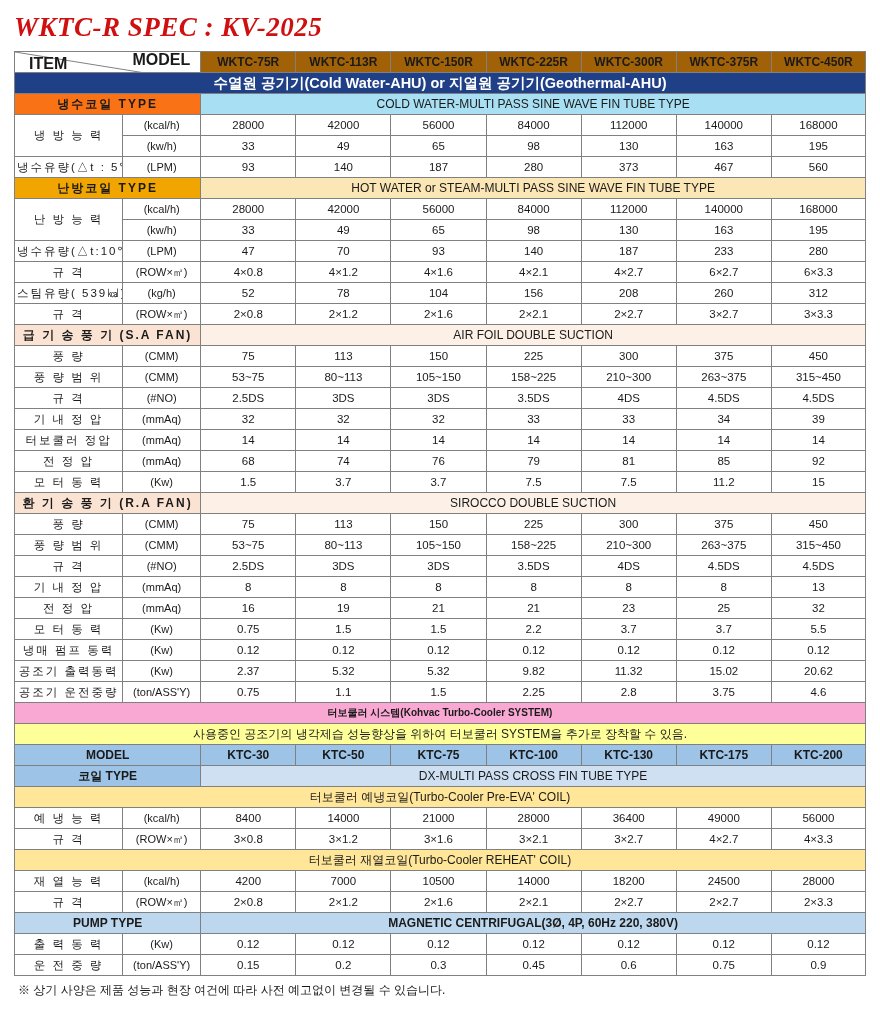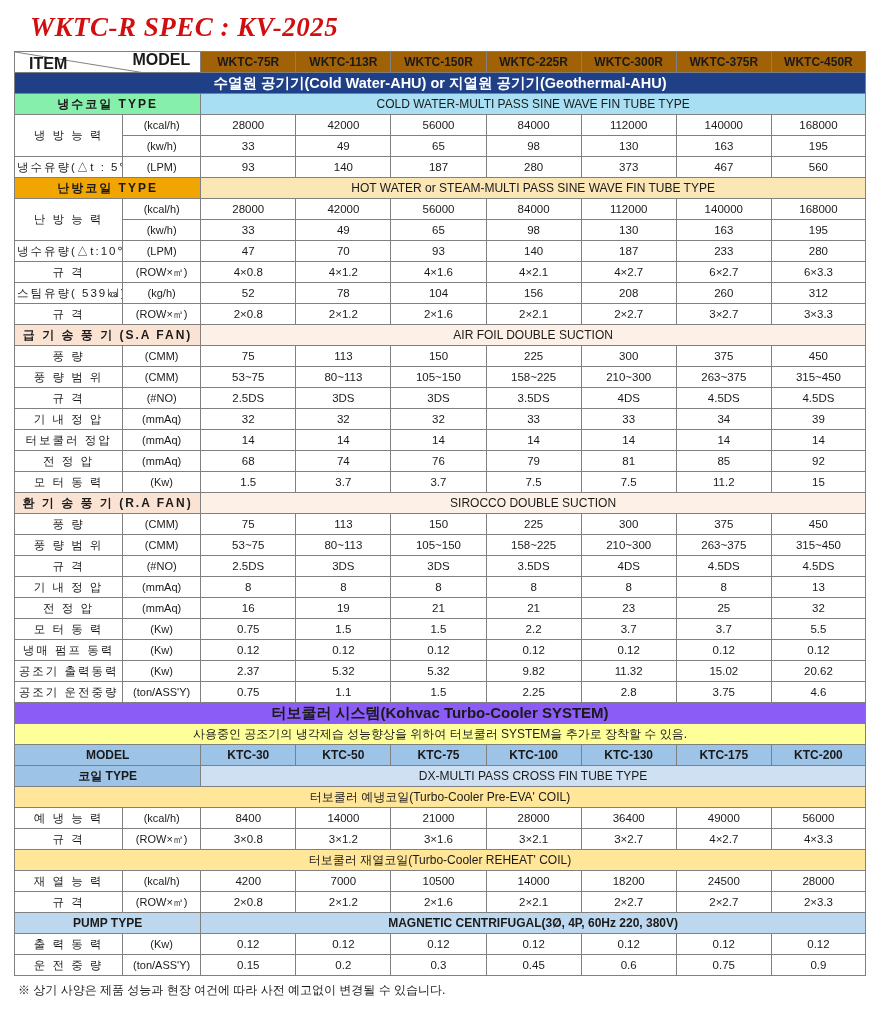--- a/index.html
+++ b/index.html
@@ -21,21 +21,21 @@
     box-sizing: border-box;
     padding: 8px 14px 0 14px;
   }
   .doc-title {
     font-family: "Liberation Serif", serif;
     font-weight: bold;
     font-style: italic;
     font-size: 27px;
     color: #d01010;
     letter-spacing: 0.5px;
-    margin: 4px 0 8px 16px;
+    margin: 4px 0 8px 0;
     white-space: nowrap;
   }
   table.spec {
     border-collapse: collapse;
     width: 852px;
     table-layout: fixed;
     font-size: 11.5px;
   }
   table.spec td {
     border: 1px solid #808080;
@@ -87,21 +87,21 @@
   }
   .band-navy {
     background: #1f3f87;
     color: #ffffff;
     font-weight: bold;
     font-size: 14.5px;
     height: 26px;
     margin-top: 40px;
   }
   .band-cyan {
-    background: #86efac;
+    background: #f97316;
     font-weight: bold;
     font-size: 12px;
   }
   .band-cyan-l {
     background: #a8dff2;
     font-size: 12px;
   }
   .band-orange {
     background: #f0a500;
     font-weight: bold;
@@ -115,23 +115,23 @@
     background: #fbe3d4;
     font-size: 12px;
     font-weight: bold;
   }
   .band-peach-l {
     background: #fdf0e7;
     font-size: 12px;
     margin-top: 16px;
   }
   .band-green {
-    background: #8b5cf6;
-    font-weight: bold;
-    font-size: 15px;
+    background: #f9a8d4;
+    font-weight: bold;
+    font-size: 10px;
     height: 26px;
   }
   .band-yellow {
     background: #ffff99;
     font-size: 12px;
   }
   .band-blue2 {
     background: #9dc3e6;
     font-weight: bold;
     font-size: 12px;

